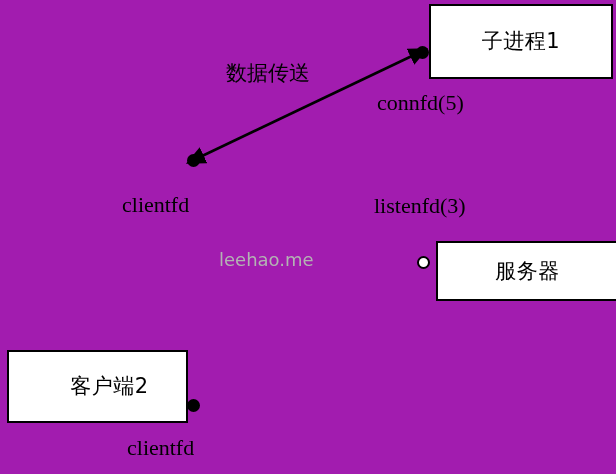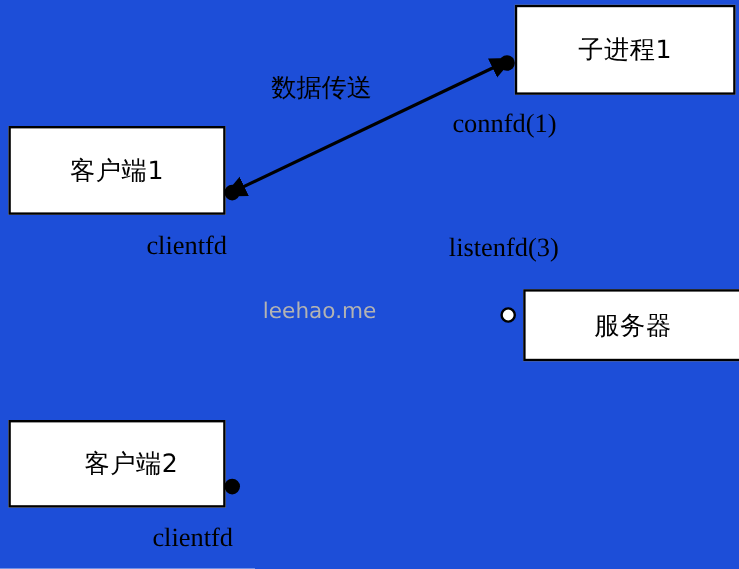--- a/index.html
+++ b/index.html
@@ -4,21 +4,21 @@
 <style>
   html, body {
     margin: 0;
     padding: 0;
     background: #ffffff;
   }
   #canvas {
     position: relative;
     width: 616px;
     height: 474px;
-    background: #1d4ed8;
+    background: #a21caf;
     overflow: hidden;
     font-family: "Liberation Serif", "DejaVu Serif", serif;
     text-decoration: underline;
   }
   .node-box {
     position: absolute;
     box-sizing: border-box;
     background: #ffffff;
     border: 2px solid #000000;
     display: flex;
@@ -96,39 +96,36 @@
         <path d="M0,0 L0,6.8 L7.5,3.4 z" fill="#000000"></path>
       </marker>
     </defs>
     <line x1="200" y1="157" x2="414" y2="55" stroke="#000000" stroke-width="2.6" marker-start="url(#arrow-start)" marker-end="url(#arrow-end)"></line>
   </svg>
 
   <div class="node-box" style="left:429px; top:4px; width:184px; height:75px;">
     <span class="node-label">子进程1</span>
   </div>
 
-  <div class="node-box" style="left:7px; top:105px; width:181px; height:74px;">
-    <span class="node-label">客户端1</span>
-  </div>
 
   <div class="node-box" style="left:436px; top:241px; width:183px; height:60px;">
     <span class="node-label">服务器</span>
   </div>
 
   <div class="node-box" style="left:7px; top:350px; width:181px; height:73px;padding-left:24px;">
     <span class="node-label">客户端2</span>
   </div>
 
   <div class="port-dot" style="left:186.5px; top:153.5px;"></div>
   <div class="port-dot" style="left:415.5px; top:45.5px;"></div>
   <div class="port-ring" style="left:416.5px; top:255.5px;"></div>
   <div class="port-dot" style="left:186.5px; top:398.5px;"></div>
 
   <div class="port-label" style="left:122px; top:194px;">clientfd</div>
-  <div class="port-label" style="left:377px; top:92px;">connfd(1)</div>
+  <div class="port-label" style="left:377px; top:92px;">connfd(5)</div>
   <div class="port-label" style="left:374px; top:195px;">listenfd(3)</div>
   <div class="port-label" style="left:127px; top:437px;">clientfd</div>
 
   <div class="edge-label" style="left:226px; top:63px;">数据传送</div>
 
   <div class="watermark" style="left:219px; top:251px;">leehao.me</div>
 
 </div>
 
 </body></html>

